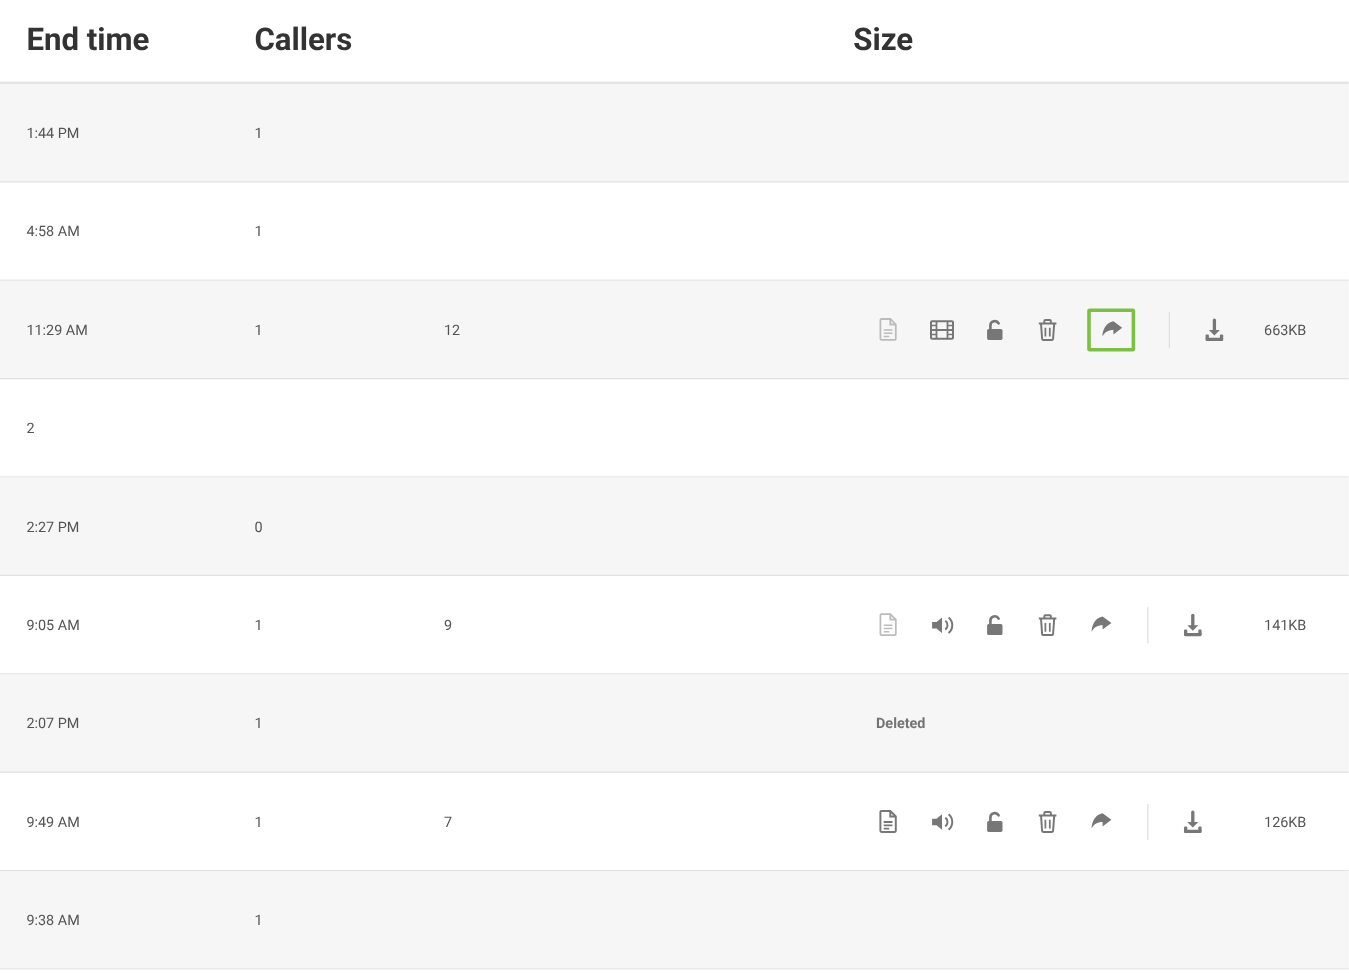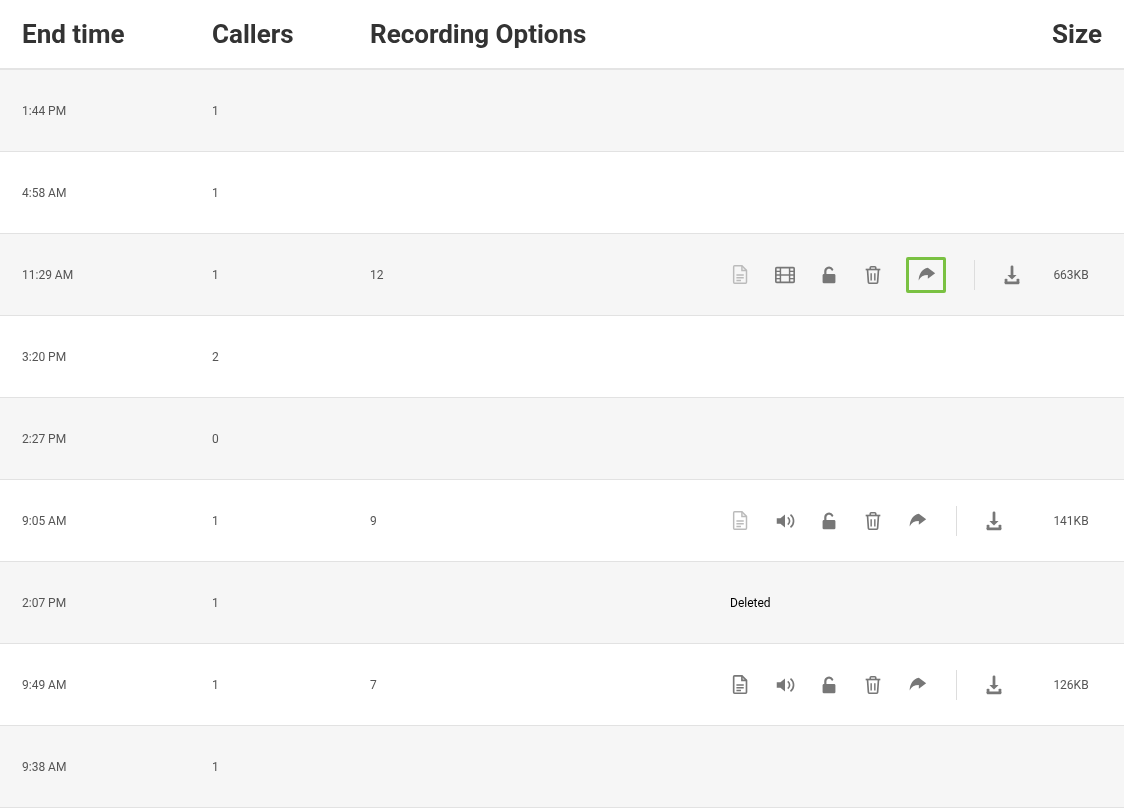--- a/index.html
+++ b/index.html
@@ -34,21 +34,21 @@
   }
   .data-row.alt {
     background: #f6f6f6;
   }
   .col-end   { width: 190px; }
   .col-call  { width: 158px; }
   .col-ref   { width: 360px; }
   .col-opts  { width: 310px; display: flex; align-items: center; }
   .col-size  { flex: 1; text-align: center; }
 
-  .header-row .col-size { text-align: right; }
+  .header-row .col-size { text-align: center; }
 
   .icons-wrap {
     display: flex;
     align-items: center;
     gap: 22px;
   }
   .icon {
     width: 22px;
     height: 22px;
     display: inline-flex;
@@ -68,22 +68,22 @@
   }
   .highlight-box {
     border: 3px solid #7ac142;
     border-radius: 2px;
     padding: 4px 6px;
     display: inline-flex;
     align-items: center;
     justify-content: center;
   }
   .deleted-text {
-    font-weight: 400;
-    color: #000000;
+    font-weight: 700;
+    color: #737373;
   }
 </style>
 </head>
 <body>
 
 <svg width="0" height="0" style="position:absolute">
   <defs>
 
     <g id="i-file">
       <path fill="none" stroke="currentColor" stroke-width="1.6" d="M5 2h8l5 5v13a1 1 0 0 1-1 1H5a1 1 0 0 1-1-1V3a1 1 0 0 1 1-1z"></path>
@@ -146,21 +146,20 @@
       <rect x="17" y="16" width="3" height="5" rx="1" fill="currentColor"></rect>
     </g>
   </defs>
 </svg>
 
 <div class="table">
 
   <div class="row header-row">
     <div class="col-end">End time</div>
     <div class="col-call">Callers</div>
-    <div class="col-opts">Recording Options</div>
     <div class="col-size">Size</div>
   </div>
 
   <div class="row data-row alt">
     <div class="col-end">1:44 PM</div>
     <div class="col-call">1</div>
     <div class="col-ref"></div>
     <div class="col-opts"></div>
     <div class="col-size"></div>
   </div>
@@ -211,21 +210,20 @@
             <svg viewBox="0 0 24 24">
               <use href="#i-download"></use>
             </svg>
           </span>
       </div>
     </div>
     <div class="col-size">663KB</div>
   </div>
 
   <div class="row data-row">
-    <div class="col-end">3:20 PM</div>
     <div class="col-call">2</div>
     <div class="col-ref"></div>
     <div class="col-opts"></div>
     <div class="col-size"></div>
   </div>
 
   <div class="row data-row alt">
     <div class="col-end">2:27 PM</div>
     <div class="col-call">0</div>
     <div class="col-ref"></div>

